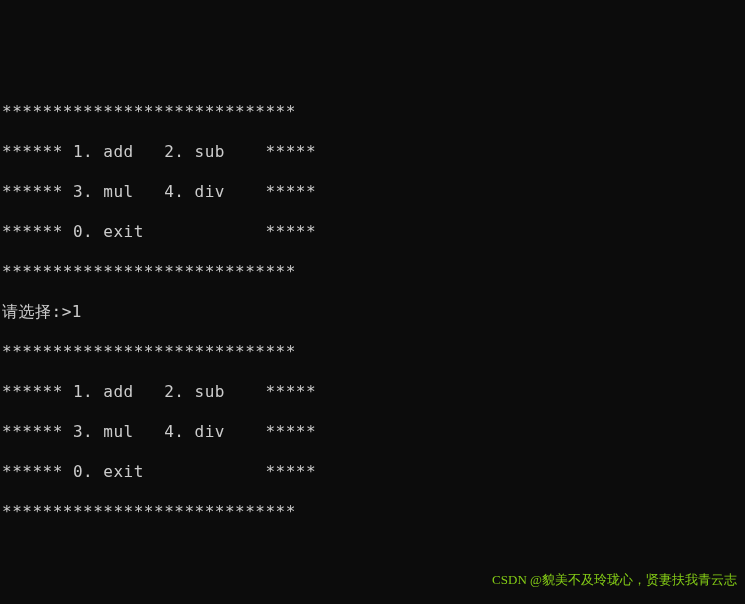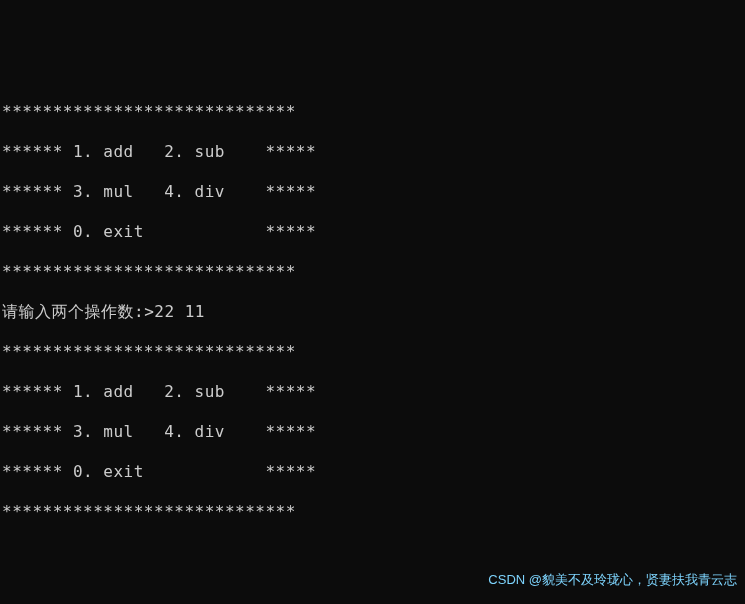--- a/index.html
+++ b/index.html
@@ -25,38 +25,38 @@
       letter-spacing: 0.5px;
     }
     .line {
       display: block;
       min-height: 20px;
     }
     .watermark {
       position: absolute;
       right: 8px;
       bottom: 16px;
-      color: #7dd3fc;
+      color: #84cc16;
       font-size: 13px;
-      font-family: Liberation Sans, sans-serif;
+      font-family: Liberation Serif, serif;
       letter-spacing: 0;
     }
   </style>
 </head>
 <body>
 
 
 
 <div class="terminal">
 <span class="line">*****************************</span>
 <span class="line">****** 1. add   2. sub    *****</span>
 <span class="line">****** 3. mul   4. div    *****</span>
 <span class="line">****** 0. exit            *****</span>
 <span class="line">*****************************</span>
-<span class="line"><span>请输入两个操作数:&gt;</span><span>22 11</span></span>
+<span class="line"><span>请选择:&gt;</span><span>1</span></span>
 <span class="line">*****************************</span>
 <span class="line">****** 1. add   2. sub    *****</span>
 <span class="line">****** 3. mul   4. div    *****</span>
 <span class="line">****** 0. exit            *****</span>
 <span class="line">*****************************</span>
 
 
 
 
 

